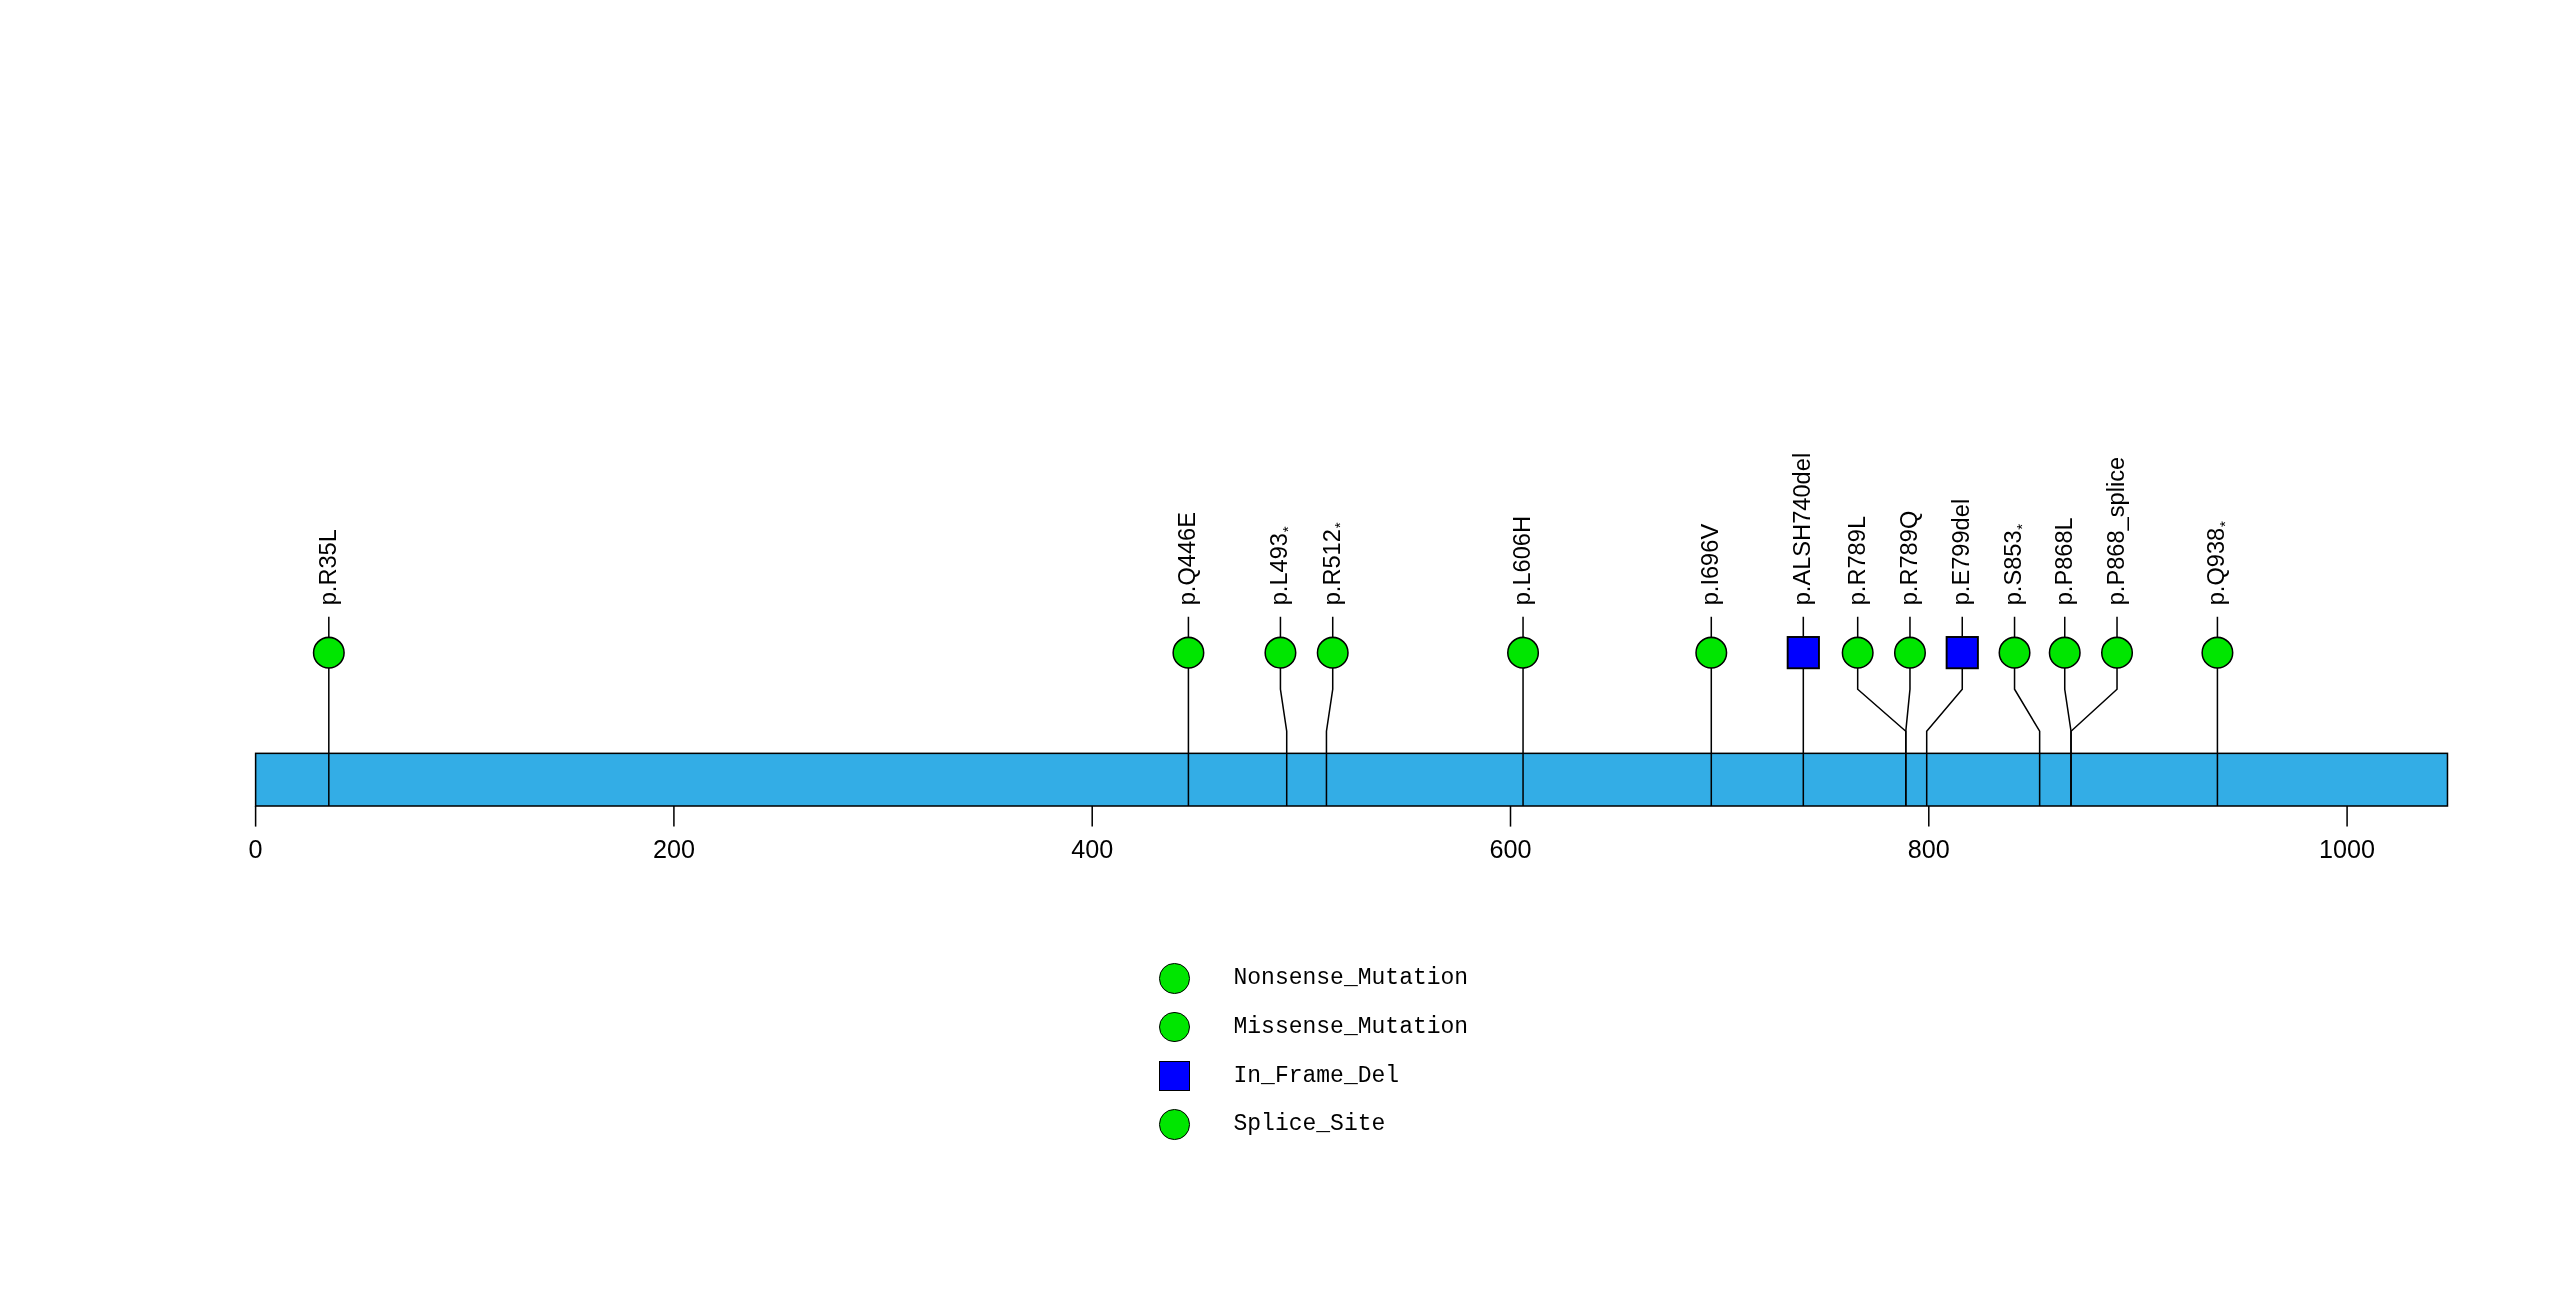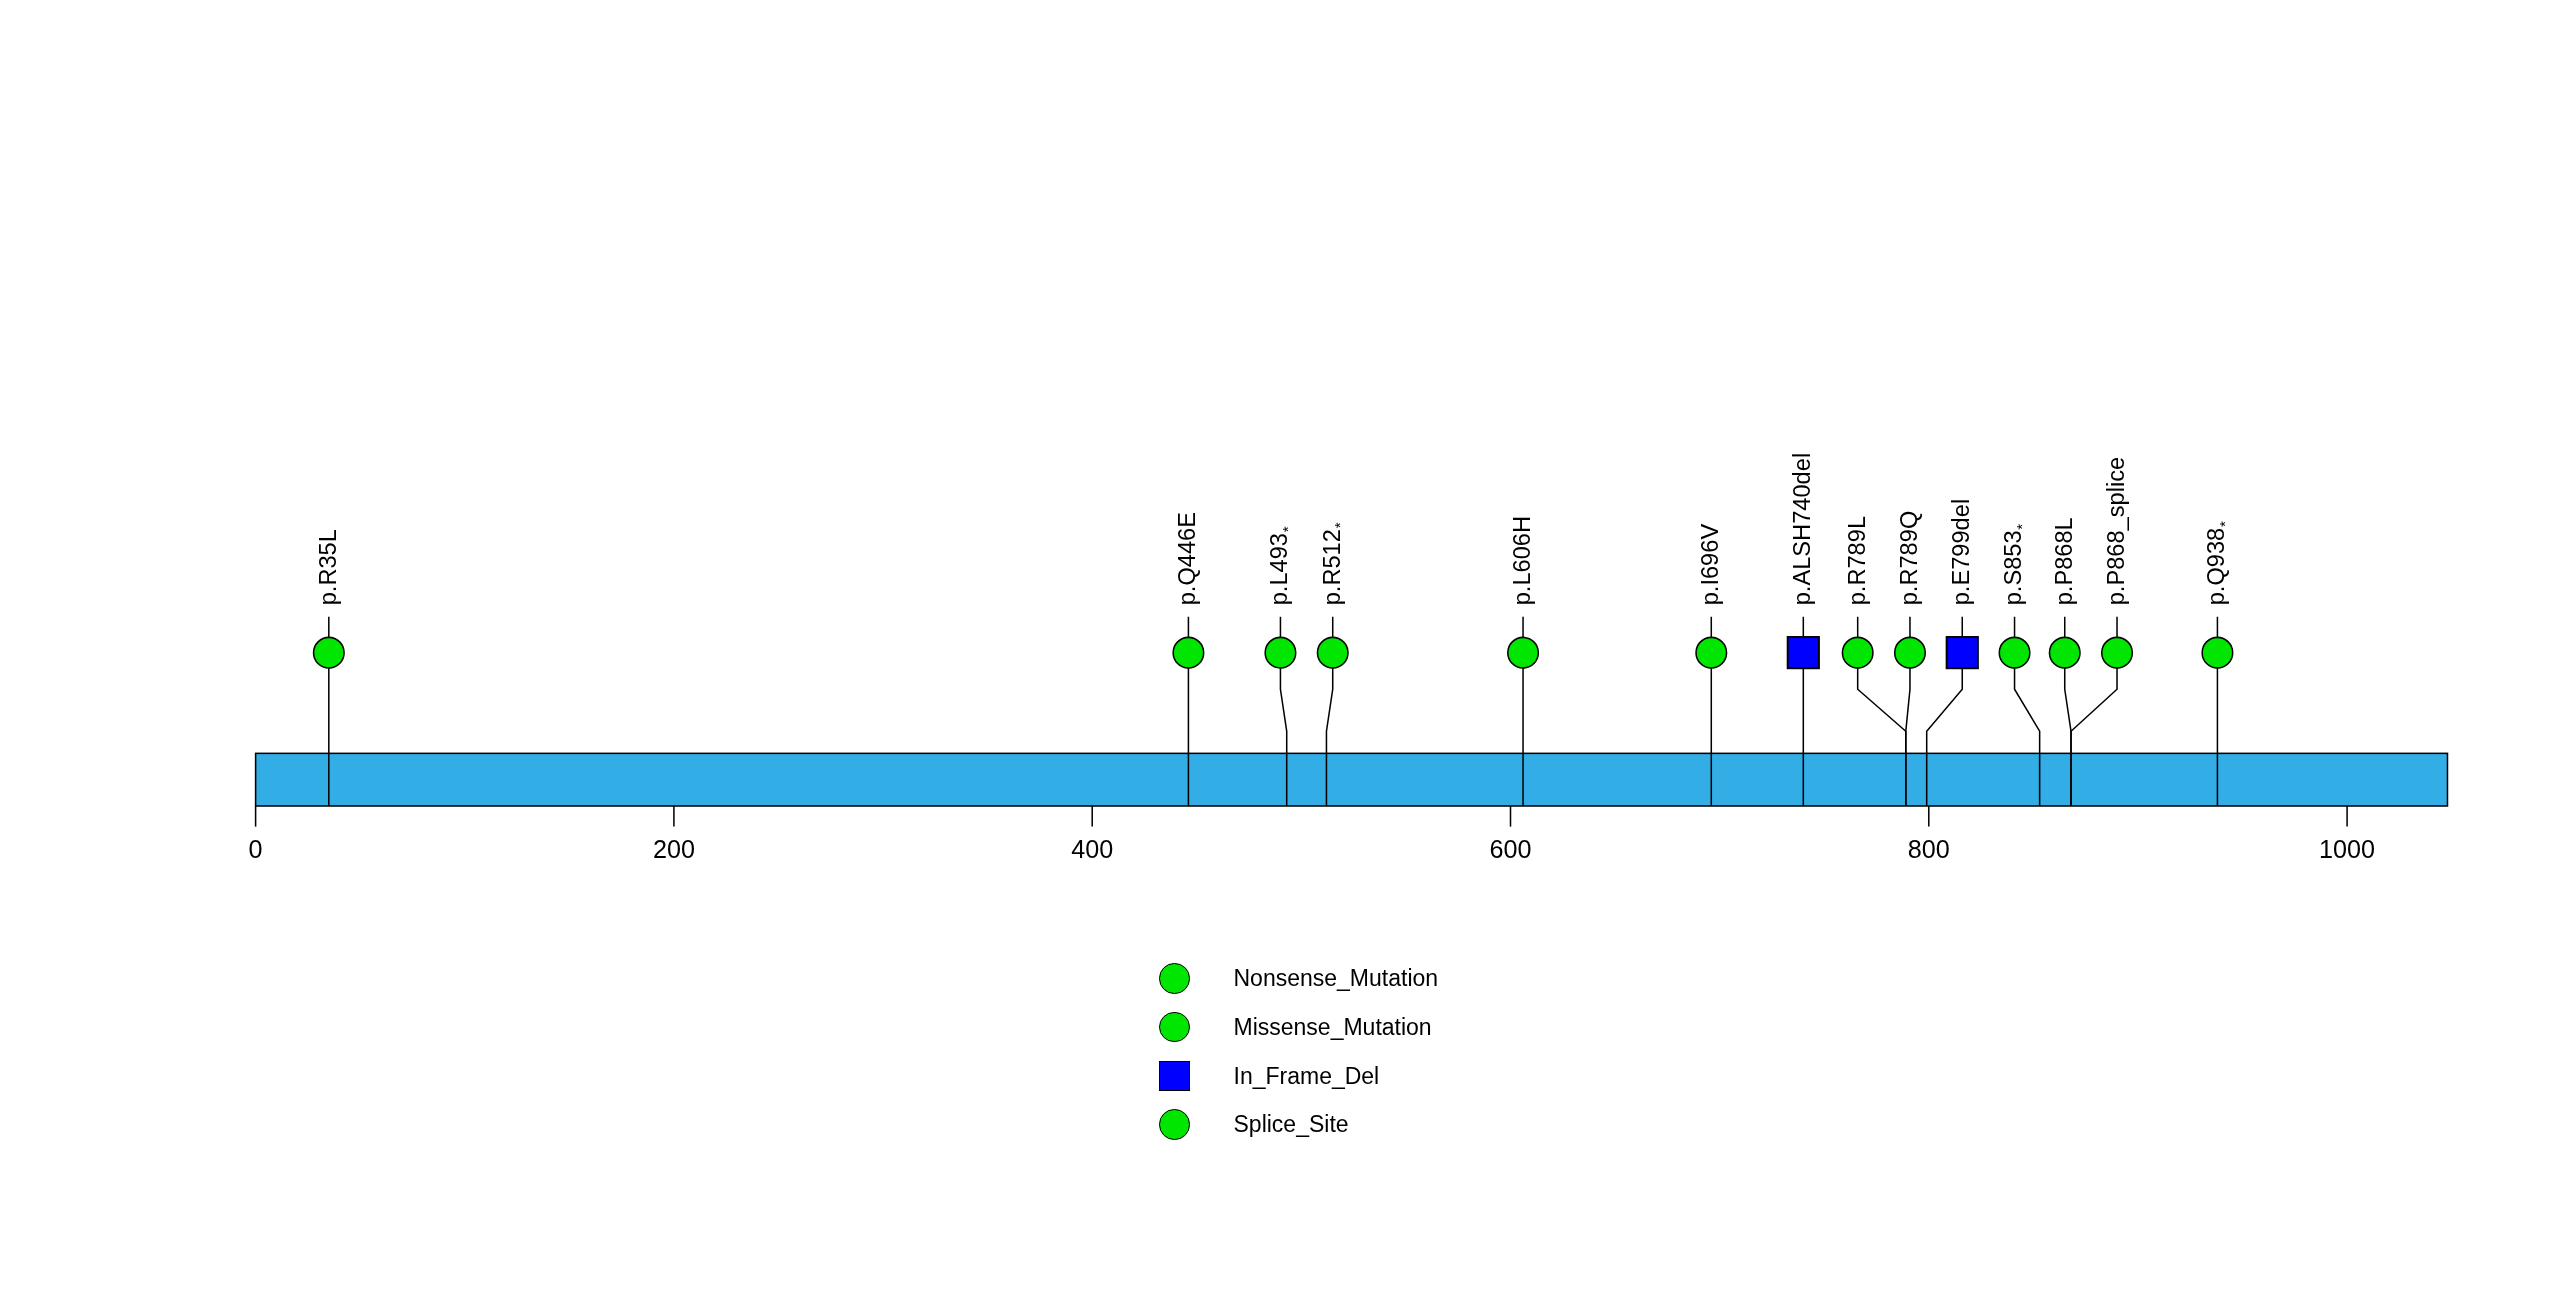--- a/index.html
+++ b/index.html
@@ -23,20 +23,21 @@
   .legend {
     position: absolute;
     left: 1159px;
     top: 963px;
   }
   .legend-row {
     display: flex;
     align-items: center;
     height: 30.5px;
     margin-bottom: 18.3px;
+    font-family: Liberation Mono, monospace;
   }
   .swatch {
     width: 30.5px;
     height: 30.5px;
     box-sizing: border-box;
     border: 1.5px solid #000000;
     flex: 0 0 auto;
   }
   .legend-label {
     margin-left: 44px;

